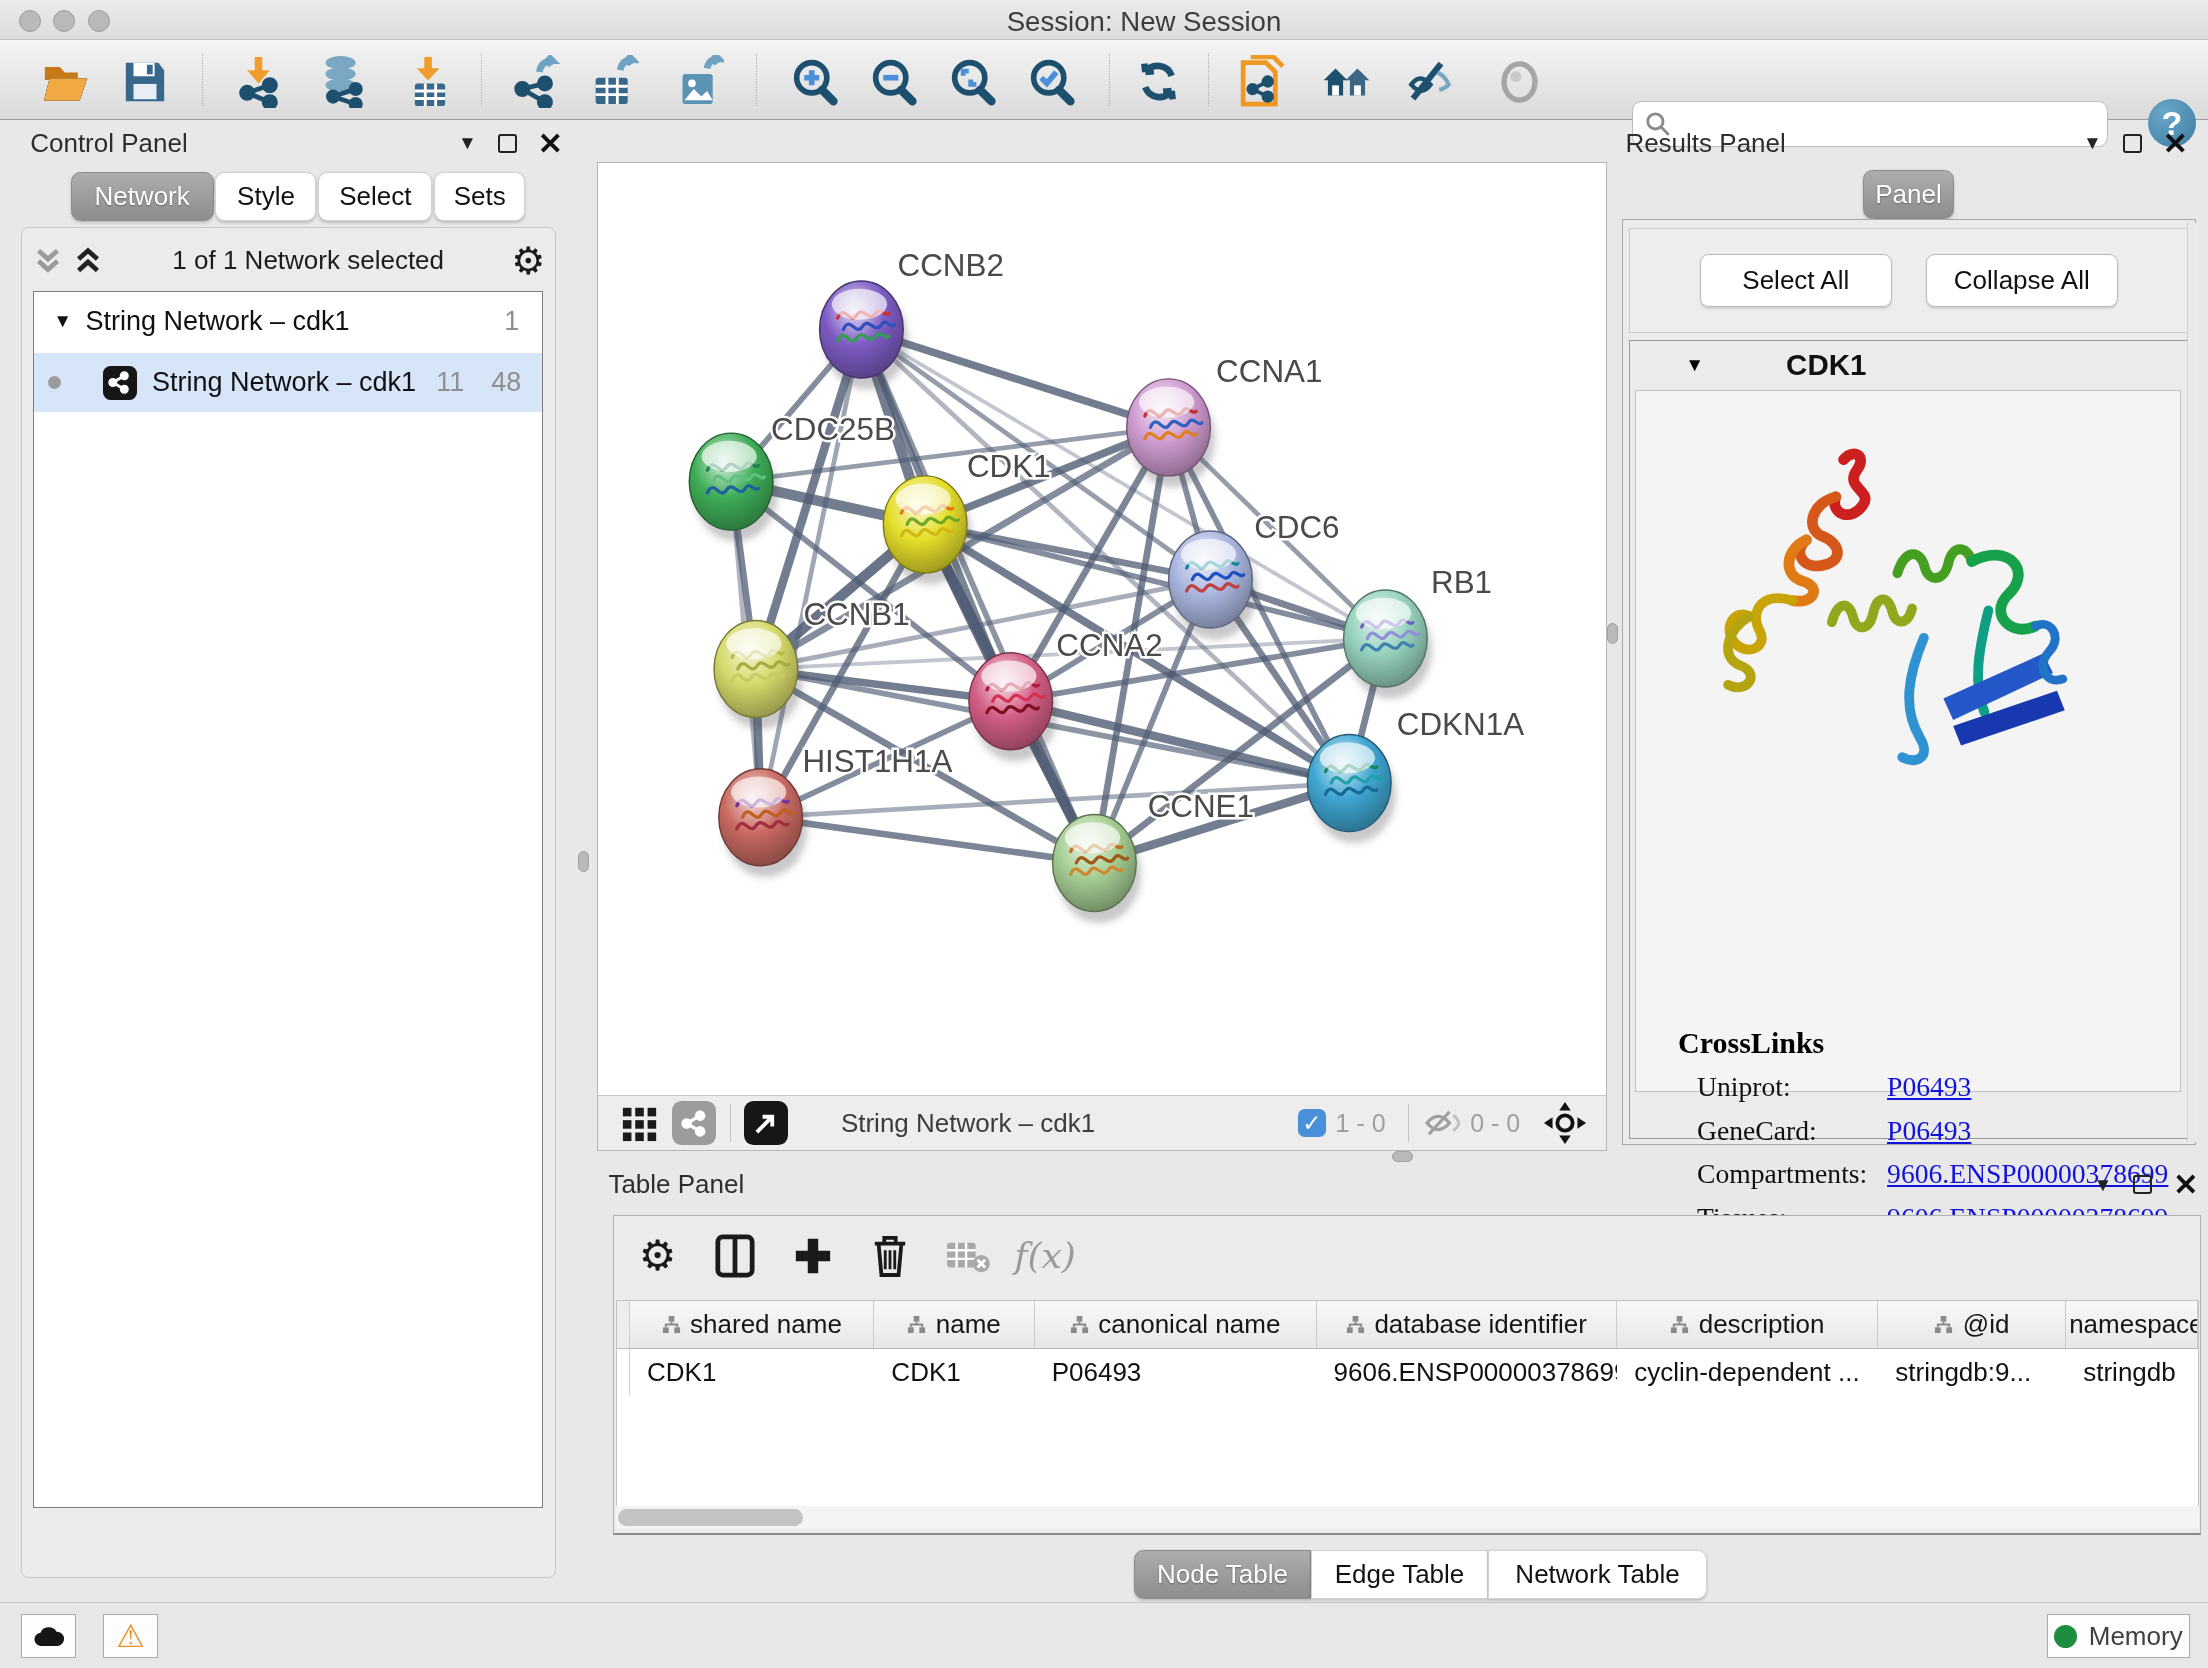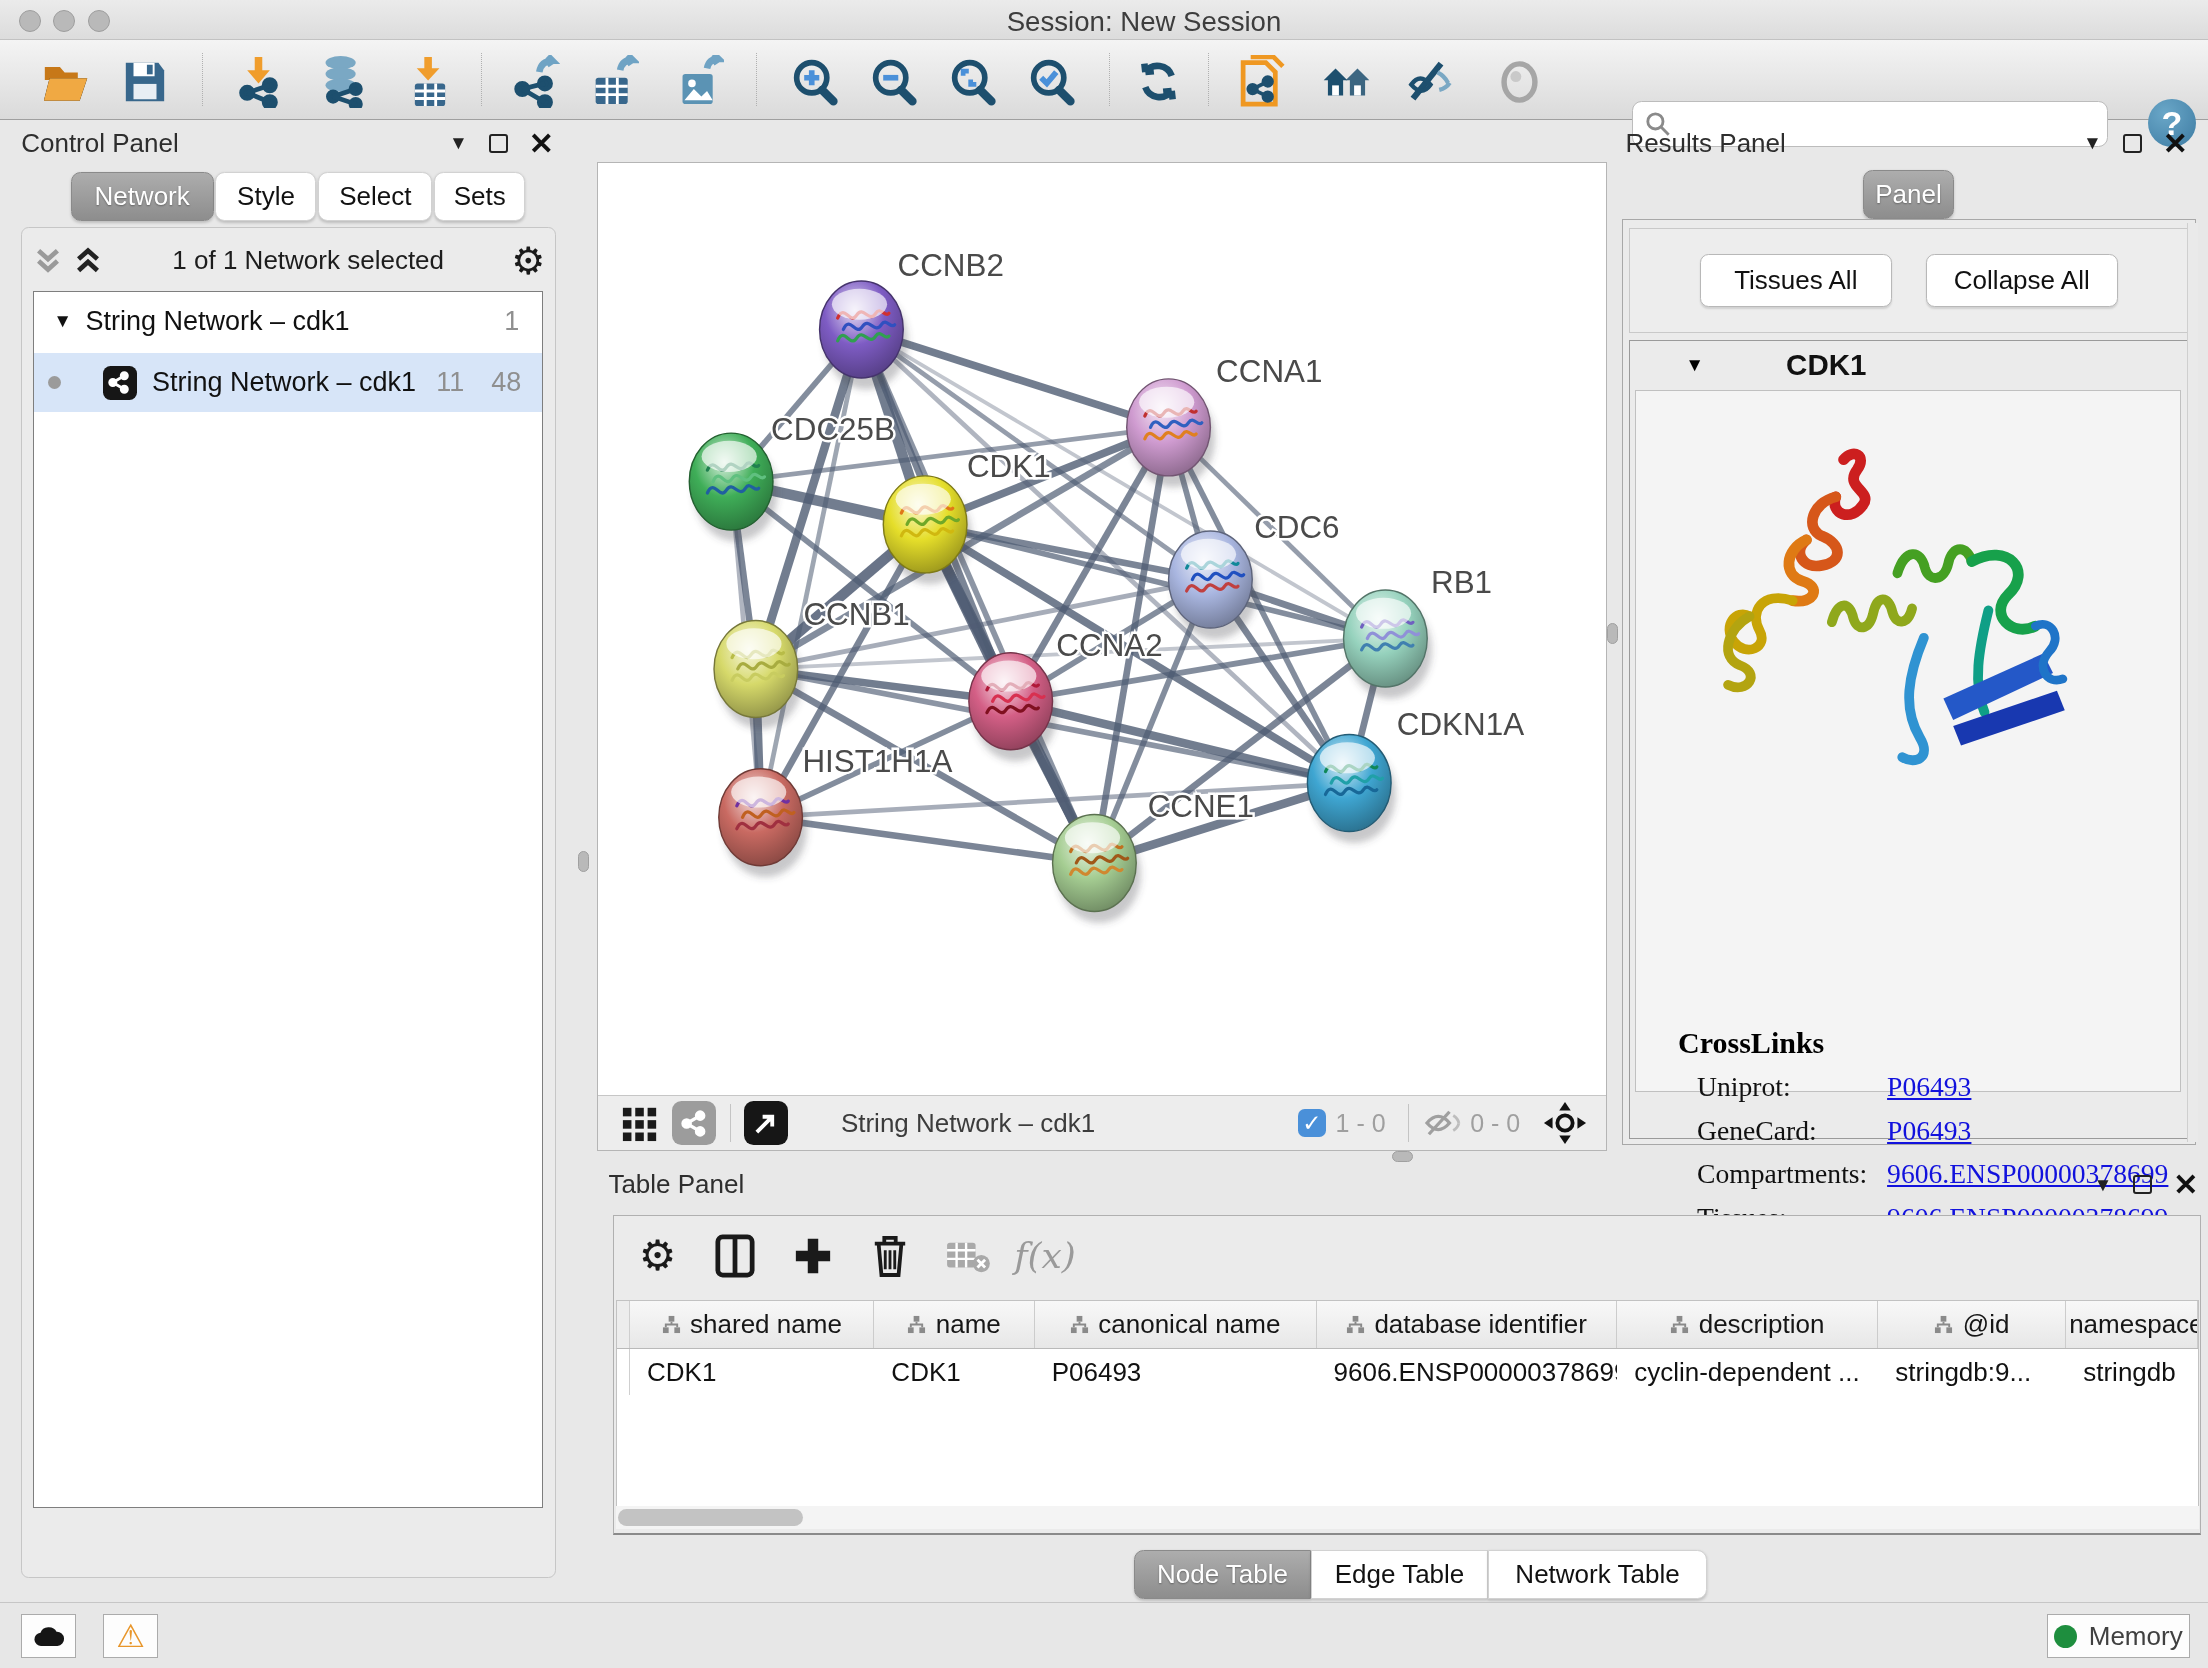--- a/index.html
+++ b/index.html
@@ -37,21 +37,21 @@
   .p-x { font-size:30px; font-weight:bold; color:#111; line-height:19px; cursor:pointer; }
 
   .tab { height:49px; border-radius:9.5px; background:#fff; border:1px solid #d2d2d2;
     box-shadow:0 1.9px 2.9px rgba(0,0,0,0.18); display:flex; align-items:center; justify-content:center;
     font-size:26px; color:#111; cursor:pointer; }
   .tab.active { background:linear-gradient(#ascii, #8e8e8e); background:linear-gradient(#adadad,#8d8d8d);
     color:#fff; border-color:#8a8a8a; text-shadow:0 1px 1.9px rgba(0,0,0,.35); }
 
   
   .control-panel { position:absolute; left:7.6px; top:124px; width:563px; height:1457px; }
-  .cp-header { position:absolute; left:6px; top:0; width:548px; height:38px; display:flex;
+  .cp-header { position:absolute; left:15px; top:0; width:548px; height:38px; display:flex;
     align-items:center; justify-content:space-between; padding:0 7.6px; }
   .cp-tabs { position:absolute; left:63px; top:48px; display:flex; }
   .cp-tabs .tab { margin-right:1.9px; }
   .cp-body { position:absolute; left:13.3px; top:103px; width:535px; height:1351px;
     background:#ebebeb; border:1px solid #c6c6c6; border-radius:7.6px; }
   .cp-collapse-bar { position:absolute; left:9.5px; top:9.5px; width:514px; height:46px;
     display:flex; align-items:center; }
   .cp-status { flex:1; text-align:center; font-size:26px; color:#1d1d1d; }
   .gear { font-size:38px; color:#1a1a1a; cursor:pointer; line-height:38px; }
   .tree-box { position:absolute; left:11.4px; top:63px; width:510px; height:1217px;
@@ -644,21 +644,21 @@
       <span class="panel-title">Results Panel</span>
       <span class="panel-ctrls">
         <span class="p-tri">▼</span>
         <span class="p-box"></span>
         <span class="p-x">✕</span>
       </span>
     </div>
     <div class="rp-tab tab active">Panel</div>
     <div class="rp-outer">
       <div class="rp-expand-box">
-        <div class="rp-btn">Tissues All</div>
+        <div class="rp-btn">Select All</div>
         <div class="rp-btn">Collapse All</div>
       </div>
       <div class="rp-section">
         <div class="rp-sec-head">
           <span style="margin-left:55px; font-size:19px">▼</span>
           <span class="rp-sec-title">CDK1</span>
         </div>
         <div class="rp-inner">
 
           <svg width="399" height="323" viewBox="0 0 400 330" style="position:absolute; left:57px; top:55px" fill="none" stroke-linecap="round">

